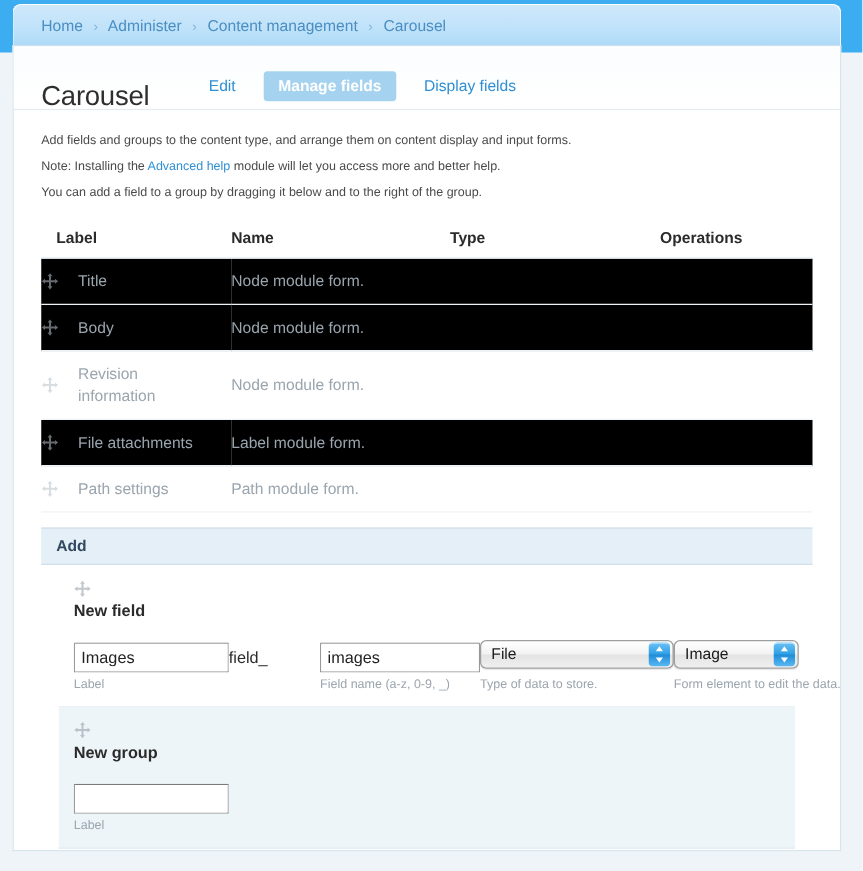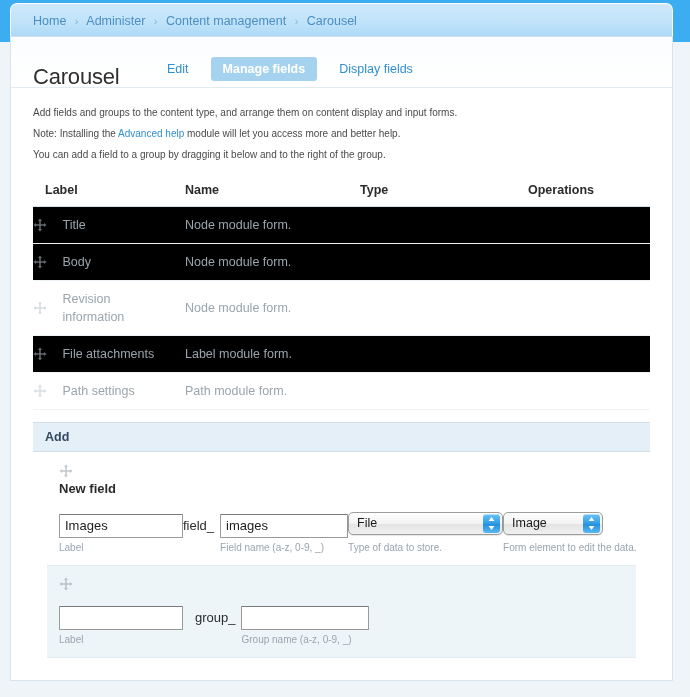--- a/index.html
+++ b/index.html
@@ -195,21 +195,21 @@
     margin: 2px 0 6px 0;
   }
 
   .field-grid {
     display: flex;
     align-items: flex-end;
     gap: 0;
   }
   .fg-col { position: relative; }
   .fg-label-col { width: 136px; padding-top: 12px; }
-  .fg-name-col  { width: 218px; display: flex; align-items: flex-start; padding-top: 0px; }
+  .fg-name-col  { width: 218px; display: flex; align-items: flex-start; padding-top: 0px; gap: 36px; }
   .fg-type-col  { width: 168px; padding-top: 1px; }
   .fg-widget-col{ width: auto; padding-top: 1px; }
 
   input.text-input {
     box-sizing: border-box;
     height: 24px;
     border: 1px solid #9a9a9a;
     border-top-color: #7a7a7a;
     background: #ffffff;
     font-family: "Liberation Sans", sans-serif;
@@ -438,33 +438,27 @@
   </div>
 
   <div class="add-row newgroup">
     <div class="handle-line">
       <span class="drag-handle">
         <svg width="14" height="14" viewBox="0 0 14 14">
             <path d="M7 0.5 L9 3 H7.8 V6.2 H11 V5 L13.5 7 L11 9 V7.8 H7.8 V11 H9 L7 13.5 L5 11 H6.2 V7.8 H3 V9 L0.5 7 L3 5 V6.2 H6.2 V3 H5 Z" fill="#8f9aa3"></path>
           </svg>
       </span>
     </div>
+    <div class="row-heading">New group</div>
     <div class="field-grid">
 
       <div class="fg-col fg-label-col">
         <input class="text-input label-input" type="text" value="" style="">
         <div class="hint below-label">Label</div>
       </div>
 
-      <div class="fg-col fg-name-col">
-        <span class="prefix">group_</span>
-        <div>
-          <input class="text-input name-input" type="text" value="" style="">
-          <div class="hint">Group name (a-z, 0-9, _)</div>
-        </div>
-      </div>
 
       <div class="fg-col fg-type-col"></div>
       <div class="fg-col fg-widget-col"></div>
     </div>
   </div>
 
 </div>
 
 </body></html>

